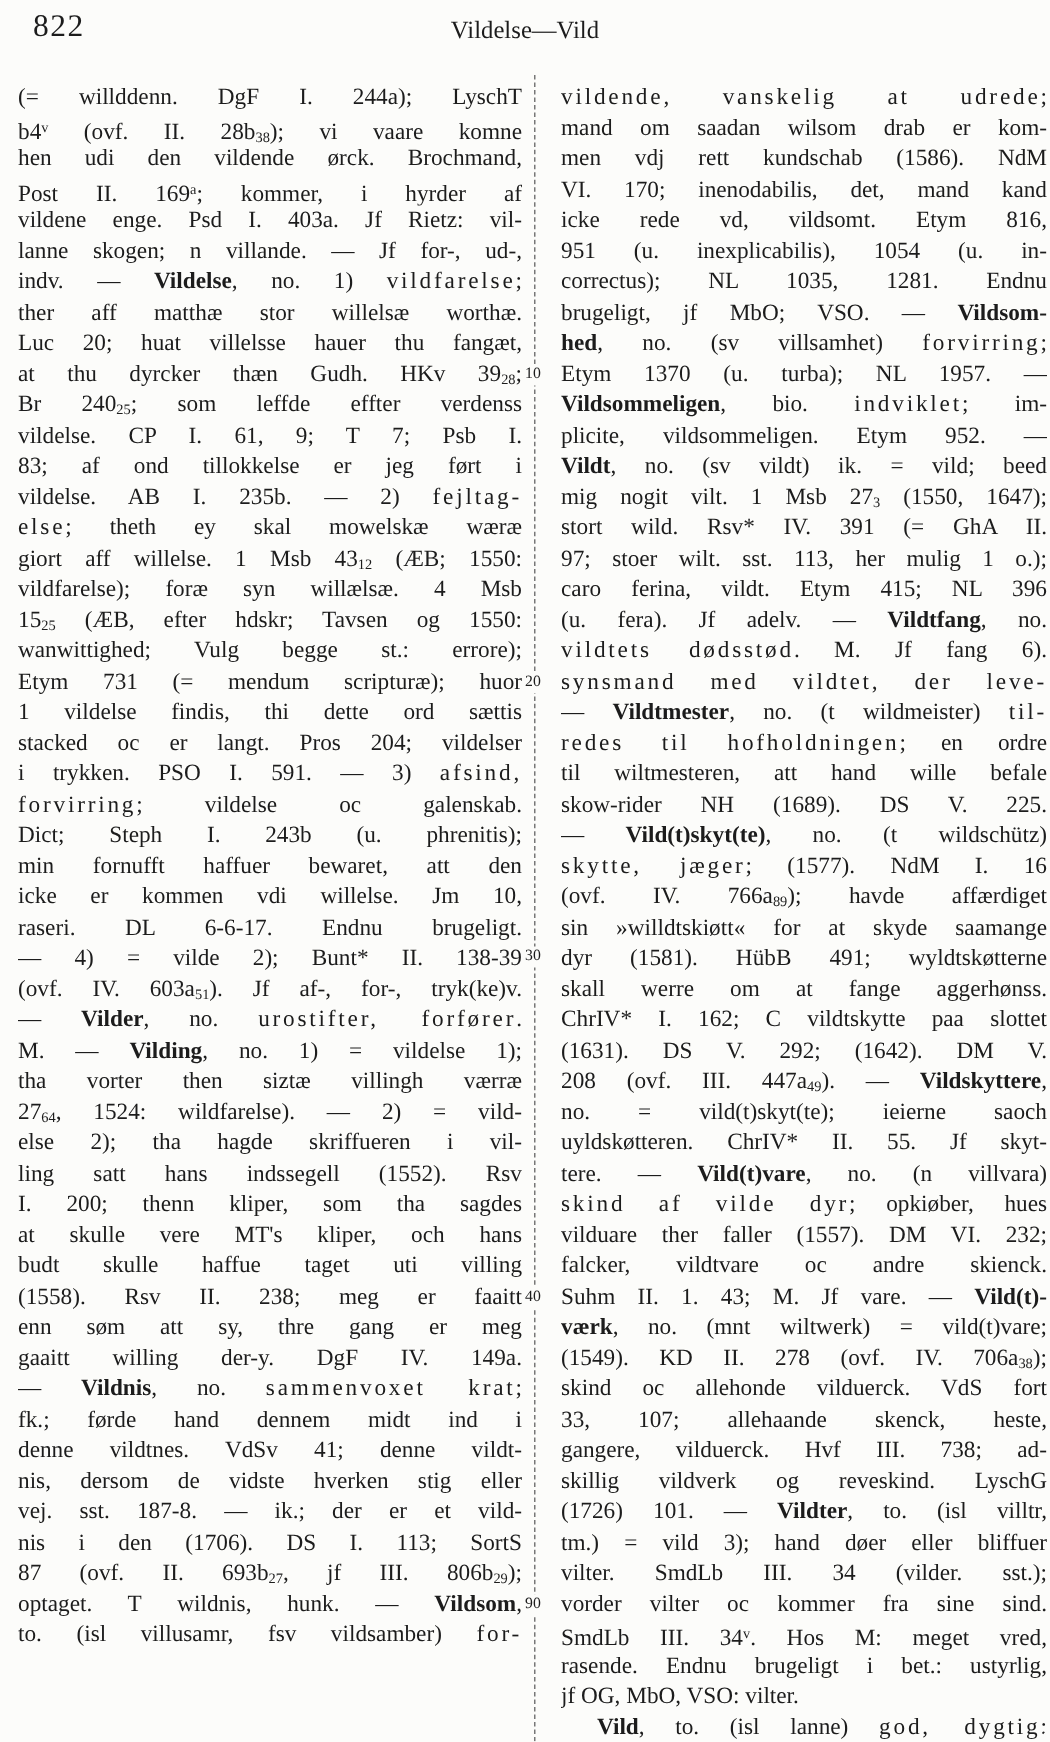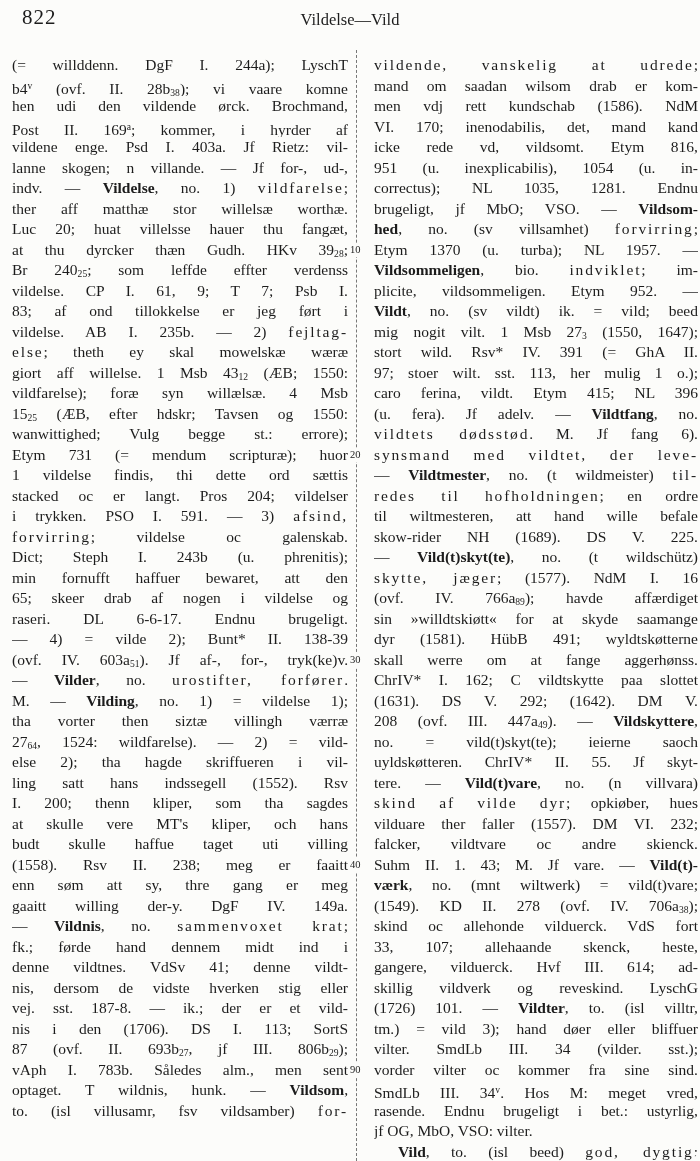--- a/index.html
+++ b/index.html
@@ -59,21 +59,21 @@
       <div class="line"><span>vildfarelse); foræ syn willælsæ. 4 Msb</span></div>
       <div class="line"><span>15</span><span class="sb">25</span><span> (ÆB, efter hdskr; Tavsen og 1550:</span></div>
       <div class="line"><span>wanwittighed; Vulg begge st.: errore);</span></div>
       <div class="line"><span>Etym 731 (= mendum scripturæ); huor</span></div>
       <div class="line"><span>1 vildelse findis, thi dette ord sættis</span></div>
       <div class="line"><span>stacked oc er langt. Pros 204; vildelser</span></div>
       <div class="line"><span>i trykken. PSO I. 591. — 3) </span><span class="g">afsind,</span></div>
       <div class="line"><span class="g">forvirring</span><span>; vildelse oc galenskab.</span></div>
       <div class="line"><span>Dict; Steph I. 243b (u. phrenitis);</span></div>
       <div class="line"><span>min fornufft haffuer bewaret, att den</span></div>
-      <div class="line"><span>65; skeer drab af nogen i vildelse og</span></div>
+      <div class="line"><span>icke er kommen vdi willelse. Jm 10,</span></div>
       <div class="line"><span>raseri. DL 6-6-17. Endnu brugeligt.</span></div>
       <div class="line"><span>— 4) = vilde 2); Bunt* II. 138-39</span></div>
       <div class="line"><span>(ovf. IV. 603a</span><span class="sb">51</span><span>). Jf af-, for-, tryk(ke)v.</span></div>
       <div class="line"><span>— </span><span class="b">Vilder</span><span>, no. </span><span class="g">urostifter, forfører</span><span>.</span></div>
       <div class="line"><span>M. — </span><span class="b">Vilding</span><span>, no. 1) = vildelse 1);</span></div>
       <div class="line"><span>tha vorter then siztæ villingh værræ</span></div>
       <div class="line"><span>27</span><span class="sb">64</span><span>, 1524: wildfarelse). — 2) = vild-</span></div>
       <div class="line"><span>else 2); tha hagde skriffueren i vil-</span></div>
       <div class="line"><span>ling satt hans indssegell (1552). Rsv</span></div>
       <div class="line"><span>I. 200; thenn kliper, som tha sagdes</span></div>
@@ -82,21 +82,20 @@
       <div class="line"><span>(1558). Rsv II. 238; meg er faaitt</span></div>
       <div class="line"><span>enn søm att sy, thre gang er meg</span></div>
       <div class="line"><span>gaaitt willing der-y. DgF IV. 149a.</span></div>
       <div class="line"><span>— </span><span class="b">Vildnis</span><span>, no. </span><span class="g">sammenvoxet krat</span><span>;</span></div>
       <div class="line"><span>fk.; førde hand dennem midt ind i</span></div>
       <div class="line"><span>denne vildtnes. VdSv 41; denne vildt-</span></div>
       <div class="line"><span>nis, dersom de vidste hverken stig eller</span></div>
       <div class="line"><span>vej. sst. 187-8. — ik.; der er et vild-</span></div>
       <div class="line"><span>nis i den (1706). DS I. 113; SortS</span></div>
       <div class="line"><span>87 (ovf. II. 693b</span><span class="sb">27</span><span>, jf III. 806b</span><span class="sb">29</span><span>);</span></div>
-      <div class="line"><span>vAph I. 783b. Således alm., men sent</span></div>
       <div class="line"><span>optaget. T wildnis, hunk. — </span><span class="b">Vildsom</span><span>,</span></div>
       <div class="line"><span>to. (isl villusamr, fsv vildsamber) </span><span class="g">for-</span></div>
     </div>
   <div class="col col-right" id="col-right">
       <div class="line"><span class="g">vildende, vanskelig at udrede</span><span>;</span></div>
       <div class="line"><span>mand om saadan wilsom drab er kom-</span></div>
       <div class="line"><span>men vdj rett kundschab (1586). NdM</span></div>
       <div class="line"><span>VI. 170; inenodabilis, det, mand kand</span></div>
       <div class="line"><span>icke rede vd, vildsomt. Etym 816,</span></div>
       <div class="line"><span>951 (u. inexplicabilis), 1054 (u. in-</span></div>
@@ -131,31 +130,31 @@
       <div class="line"><span>uyldskøtteren. ChrIV* II. 55. Jf skyt-</span></div>
       <div class="line"><span>tere. — </span><span class="b">Vild(t)vare</span><span>, no. (n villvara)</span></div>
       <div class="line"><span class="g">skind af vilde dyr</span><span>; opkiøber, hues</span></div>
       <div class="line"><span>vilduare ther faller (1557). DM VI. 232;</span></div>
       <div class="line"><span>falcker, vildtvare oc andre skienck.</span></div>
       <div class="line"><span>Suhm II. 1. 43; M. Jf vare. — </span><span class="b">Vild(t)-</span></div>
       <div class="line"><span class="b">værk</span><span>, no. (mnt wiltwerk) = vild(t)vare;</span></div>
       <div class="line"><span>(1549). KD II. 278 (ovf. IV. 706a</span><span class="sb">38</span><span>);</span></div>
       <div class="line"><span>skind oc allehonde vilduerck. VdS fort</span></div>
       <div class="line"><span>33, 107; allehaande skenck, heste,</span></div>
-      <div class="line"><span>gangere, vilduerck. Hvf III. 614; ad-</span></div>
+      <div class="line"><span>gangere, vilduerck. Hvf III. 738; ad-</span></div>
       <div class="line"><span>skillig vildverk og reveskind. LyschG</span></div>
       <div class="line"><span>(1726) 101. — </span><span class="b">Vildter</span><span>, to. (isl villtr,</span></div>
       <div class="line"><span>tm.) = vild 3); hand døer eller bliffuer</span></div>
       <div class="line"><span>vilter. SmdLb III. 34 (vilder. sst.);</span></div>
       <div class="line"><span>vorder vilter oc kommer fra sine sind.</span></div>
       <div class="line"><span>SmdLb III. 34</span><span class="sp">v</span><span>. Hos M: meget vred,</span></div>
       <div class="line"><span>rasende. Endnu brugeligt i bet.: ustyrlig,</span></div>
       <div class="line endline"><span>jf OG, MbO, VSO: vilter.</span></div>
-      <div class="line indent"><span class="b">Vild</span><span>, to. (isl beed) </span><span class="g">god, dygtig</span><span>;</span></div>
+      <div class="line indent"><span class="b">Vild</span><span>, to. (isl lanne) </span><span class="g">god, dygtig</span><span>;</span></div>
     </div>
   <div id="gutter">
       <div class="marker" style="top: 242.5px;">10</div>
       <div class="marker" style="top: 447.5px;">20</div>
-      <div class="marker" style="top: 653px;">30</div>
+      <div class="marker" style="top: 631px;">30</div>
       <div class="marker" style="top: 857.5px;">40</div>
       <div class="marker" style="top: 1062.5px;">90</div>
     </div>
 </div>
 
 </body></html>

